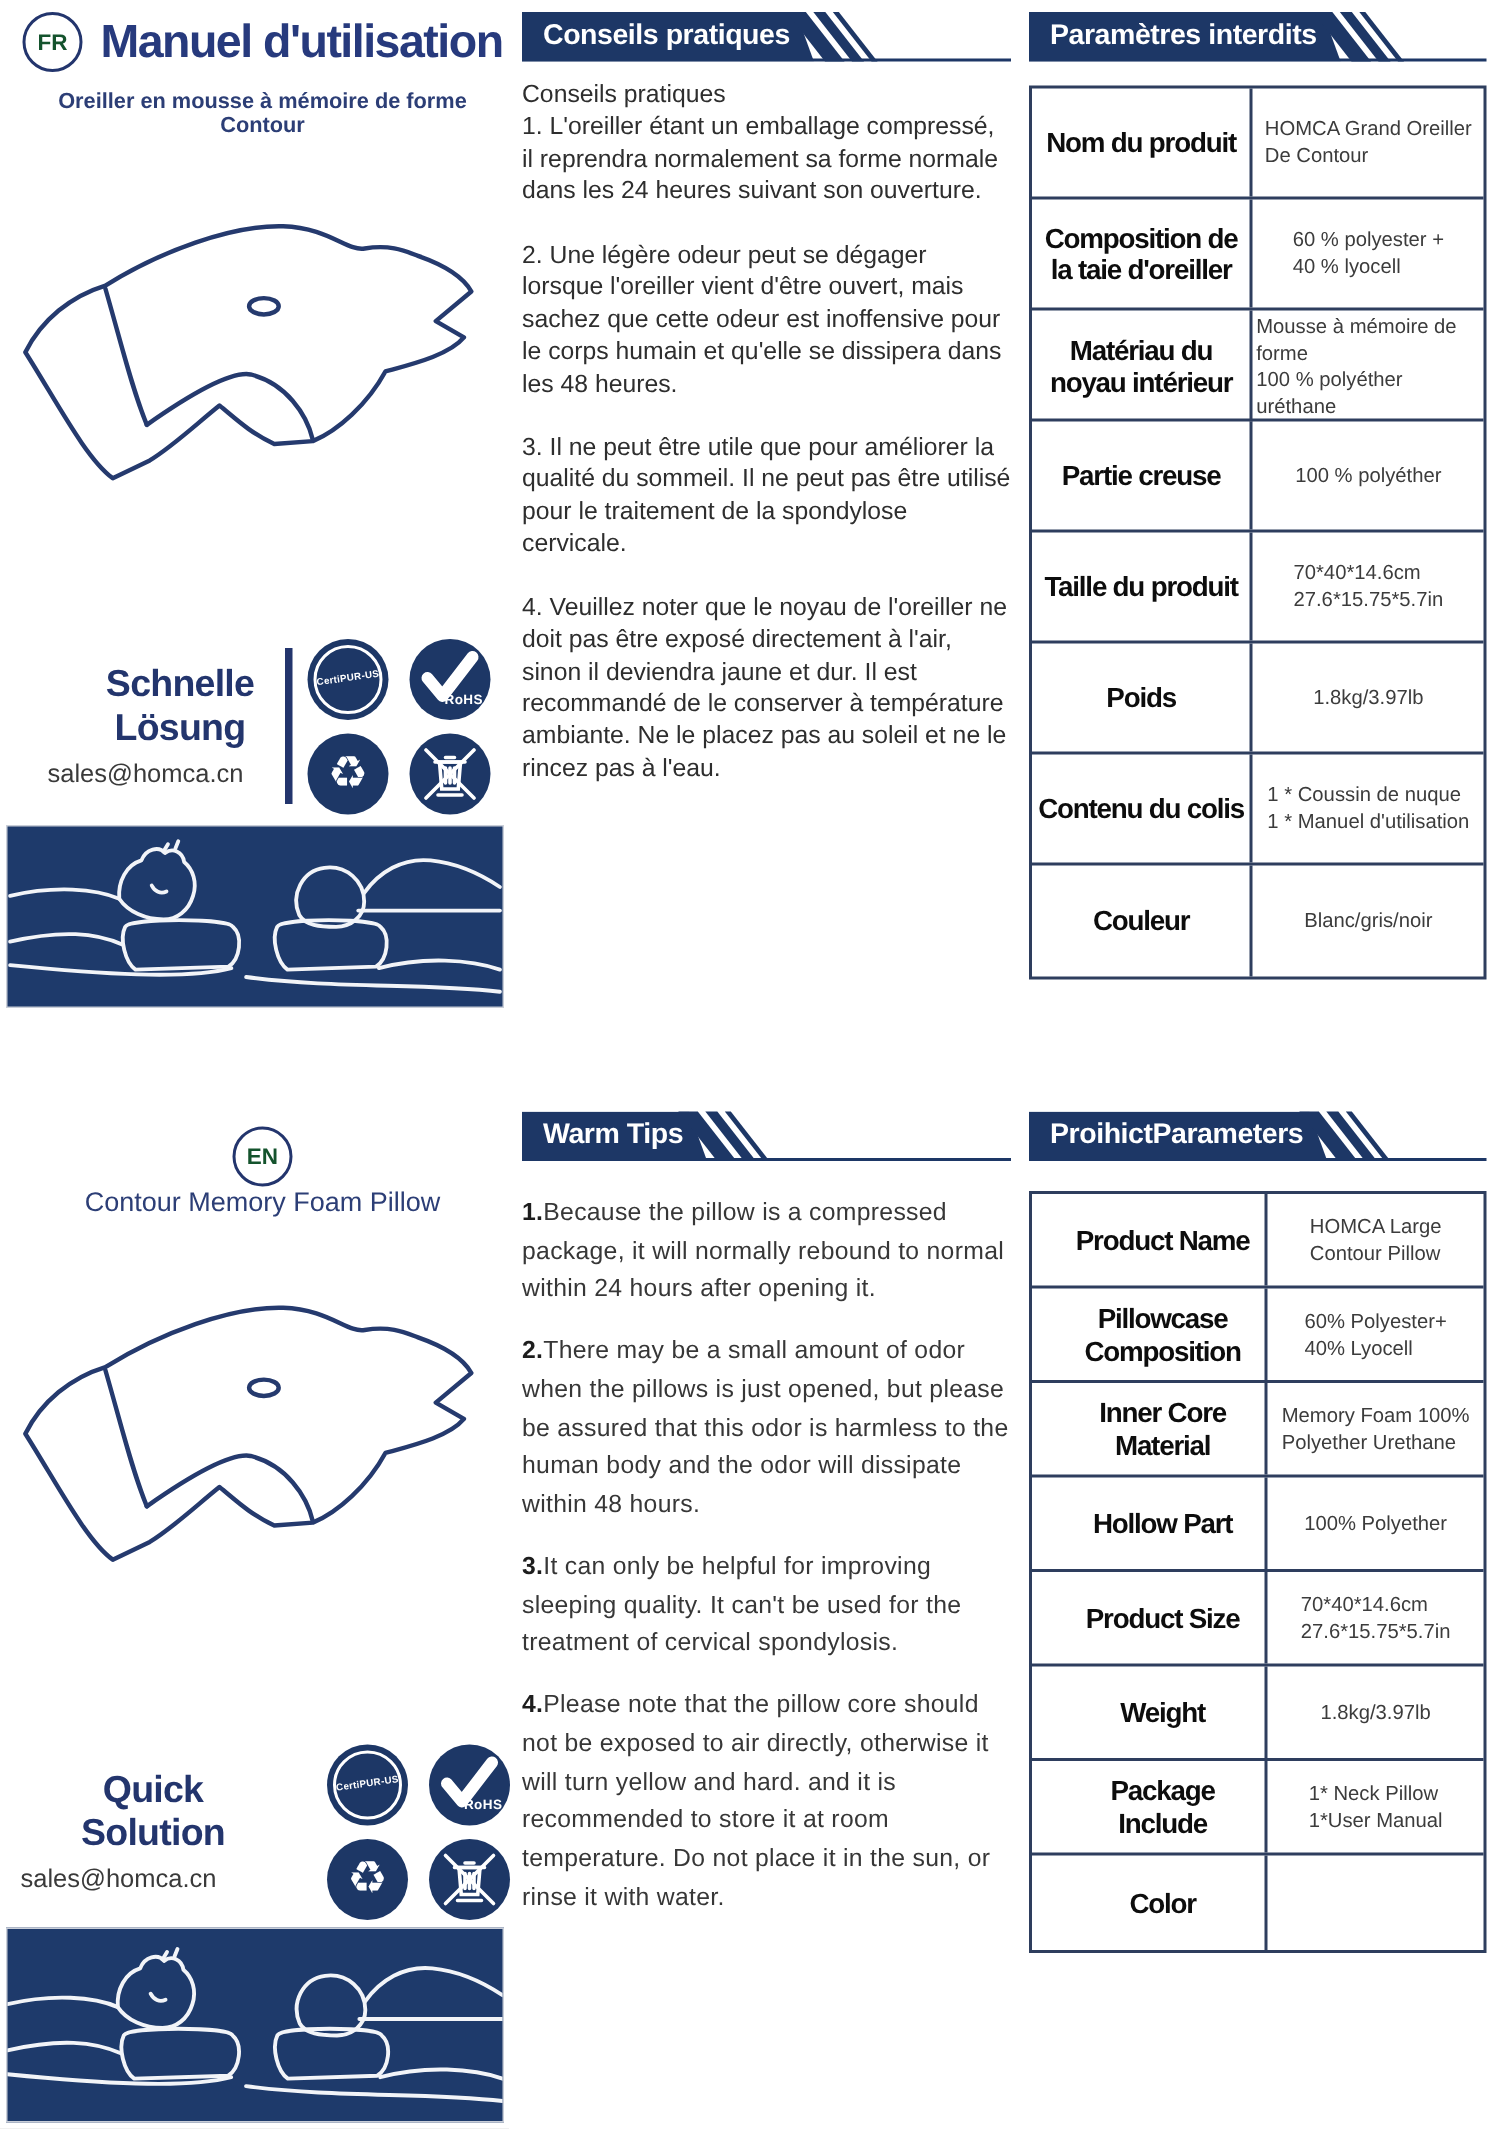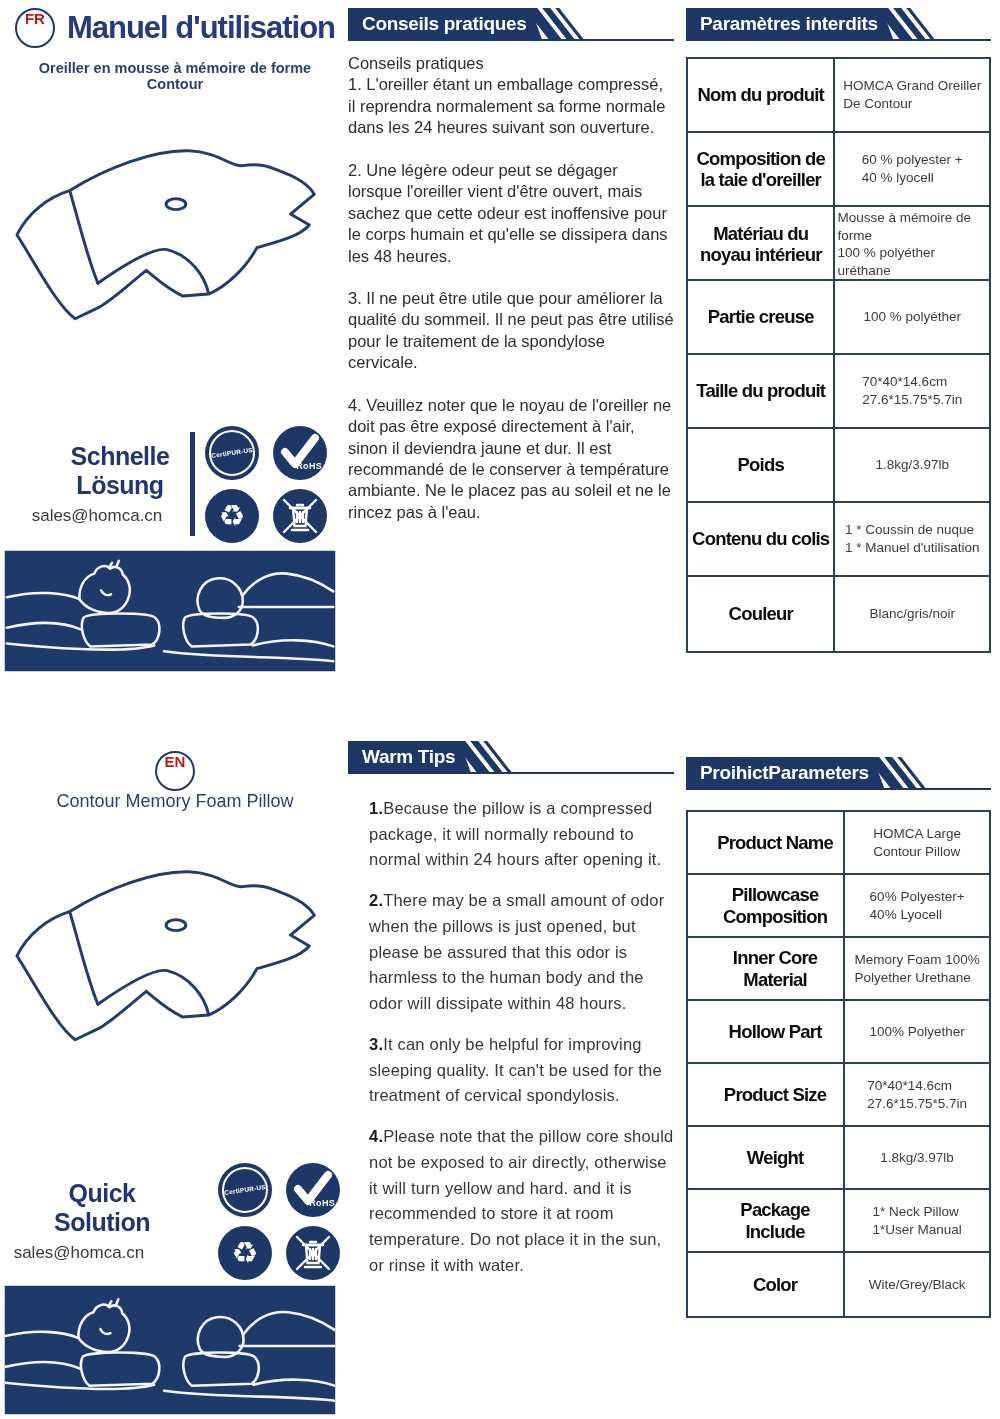--- a/index.html
+++ b/index.html
@@ -6,21 +6,21 @@
   html,body { background:#e8e8e8; }
   body { font-family:"Liberation Sans", sans-serif; }
   .page { position:relative; width:1000px; height:1419px; background:#ffffff; margin:0 auto; overflow:hidden; }
   .half { position:absolute; left:0; width:1000px; height:700px; }
   #half-fr { top:0; }
   #half-en { top:729px; }
 
   
   .lang-header { position:absolute; left:10px; top:8px; width:330px; text-align:center; }
   .title-row { display:flex; align-items:center; justify-content:center; gap:12px; }
-  .lang-badge { width:40px; height:40px; border:2.5px solid #23356d; border-radius:50%; display:flex; justify-content:center; font-weight:bold; font-size:15px; color:#b91c1c; flex:0 0 auto; background:#fff; }
+  .lang-badge { width:40px; height:40px; border:2.5px solid #23356d; border-radius:50%; display:flex; align-items:center; justify-content:center; font-weight:bold; font-size:15px; color:#14532d; flex:0 0 auto; background:#fff; }
   .doc-title { font-size:31px; font-weight:bold; color:#273a7d; letter-spacing:-1px; white-space:nowrap; }
   .doc-subtitle-fr { margin-top:12px; font-size:14.5px; font-weight:bold; color:#2c3e76; }
   .doc-subtitle-en { font-size:18px; font-weight:500; color:#2c3e76; }
 
   .pillow-box { position:absolute; left:8px; top:138px; width:326px; height:272px; }
   #half-en .pillow-box { top:130px; }
 
   .contact { position:absolute; left:8px; top:424px; width:328px; height:120px; display:flex; align-items:center; }
   #half-en .contact { top:432px;gap:27px; }
   .contact-txt { width:178px; text-align:center; }
@@ -48,26 +48,26 @@
   .stripes i:nth-child(2){ width:8px; }
   .stripes i:nth-child(3){ width:4px; }
 
   
   .mid-col { position:absolute; left:348px; top:8px; width:326px; }
   #half-en .mid-col { top:12px; }
   .tips-fr { margin-top:12px; font-size:16.5px; line-height:1.3; color:#2e2e2e; }
   .tips-fr p { margin-bottom:21px; }
   .tips-fr .intro { margin-bottom:0; }
   .tips-en { margin-top:22px; font-size:16.5px; line-height:1.56; color:#373737; letter-spacing:0.2px; }
-  .tips-en p { margin-bottom:15px;margin-left:21px; }
+  .tips-en p { margin-bottom:15px; }
   .tips-en .tnum { font-weight:bold; color:#1d1d1d; }
 
   
   .right-col { position:absolute; left:686px; top:8px; width:305px; }
-  #half-en .right-col { top:28px; }
+  #half-en .right-col { top:12px; }
   .ptable { margin-top:16px; border:2px solid #2e3e5e; }
   #half-en .ptable { margin-top:20px; }
   .prow { display:grid; grid-template-columns:49% 51%; height:74px; border-bottom:2px solid #2e3e5e; }
   #half-en .prow { height:63px;padding-left:19px; }
   .prow:last-child { border-bottom:none; }
   .plabel { border-right:2px solid #2e3e5e; display:flex; align-items:center; justify-content:center; text-align:center; font-weight:bold; font-size:18.5px; color:#0d0d0d; letter-spacing:-0.8px; white-space:pre-line; line-height:1.15; padding:2px; }
   .pvalue { display:flex; align-items:center; justify-content:center; text-align:left; font-size:13.5px; color:#3c3c3c; white-space:pre-line; line-height:1.3; padding:2px; }
 
   .lineart { stroke:#253a6e; stroke-width:3; fill:none; stroke-linecap:round; stroke-linejoin:round; }
   .lineart-w { stroke:#f2f4f8; stroke-width:2.6; fill:none; stroke-linecap:round; stroke-linejoin:round; }
@@ -346,19 +346,18 @@
             <div class="plabel">Weight</div>
             <div class="pvalue">1.8kg/3.97lb</div>
           </div>
         <div class="prow">
             <div class="plabel">Package Include</div>
             <div class="pvalue">1* Neck Pillow
 1*User Manual</div>
           </div>
         <div class="prow">
             <div class="plabel">Color</div>
-            <div class="pvalue">Wite/Grey/Black</div>
           </div>
       </div>
     </div>
   </div>
 
 </div>
 
 </body></html>

